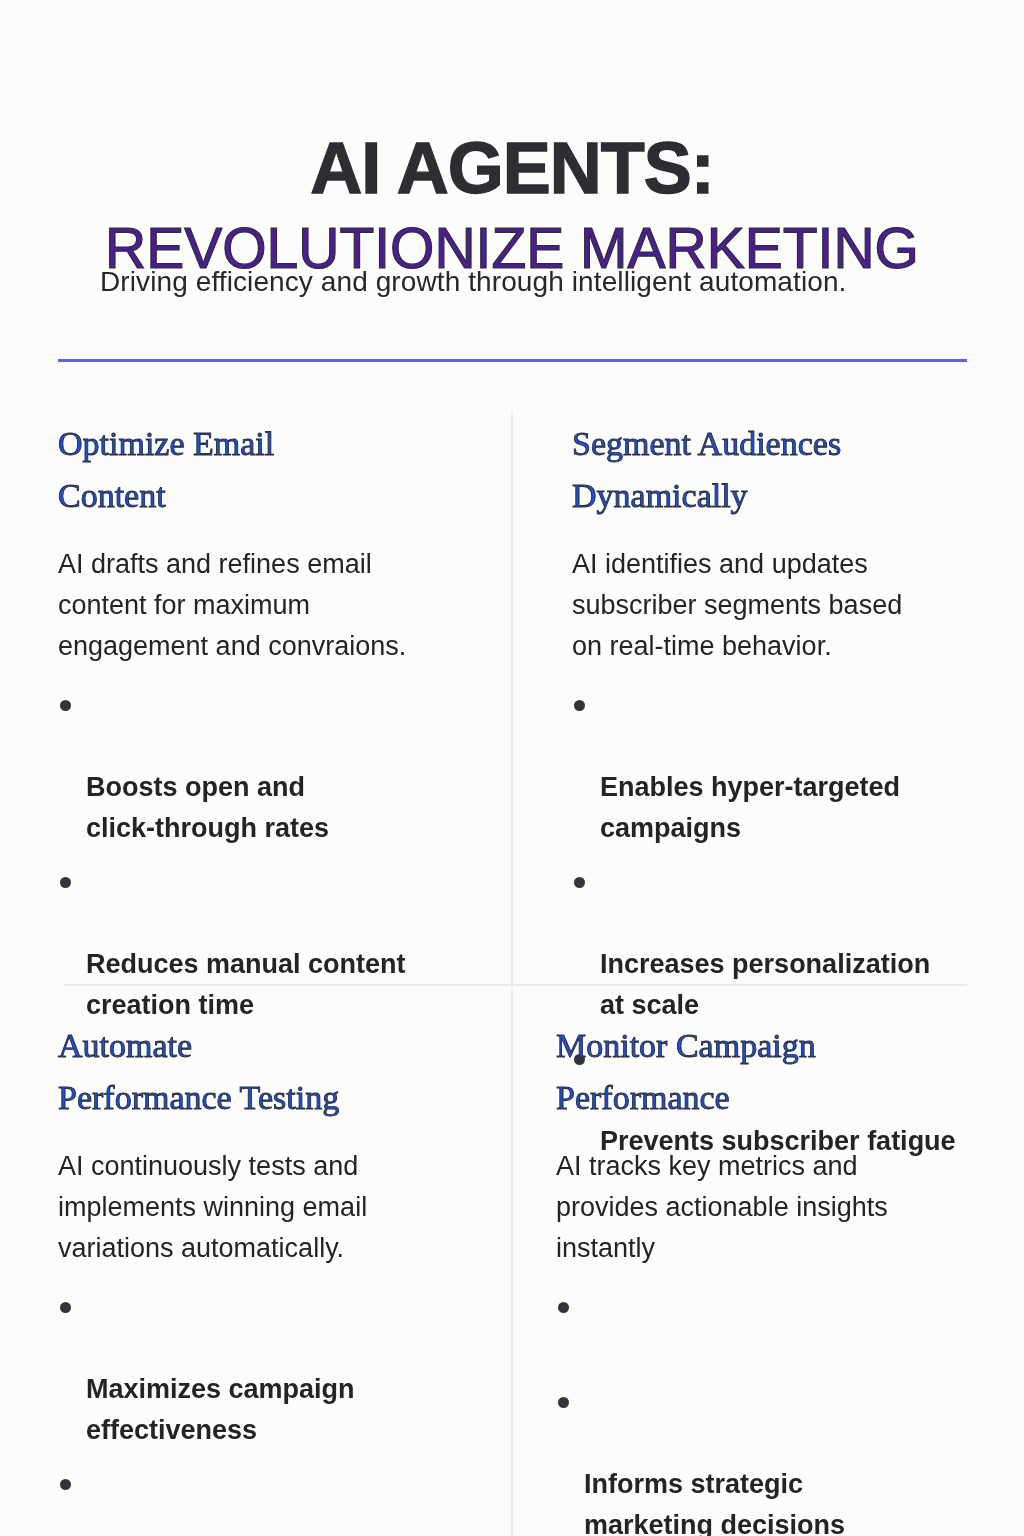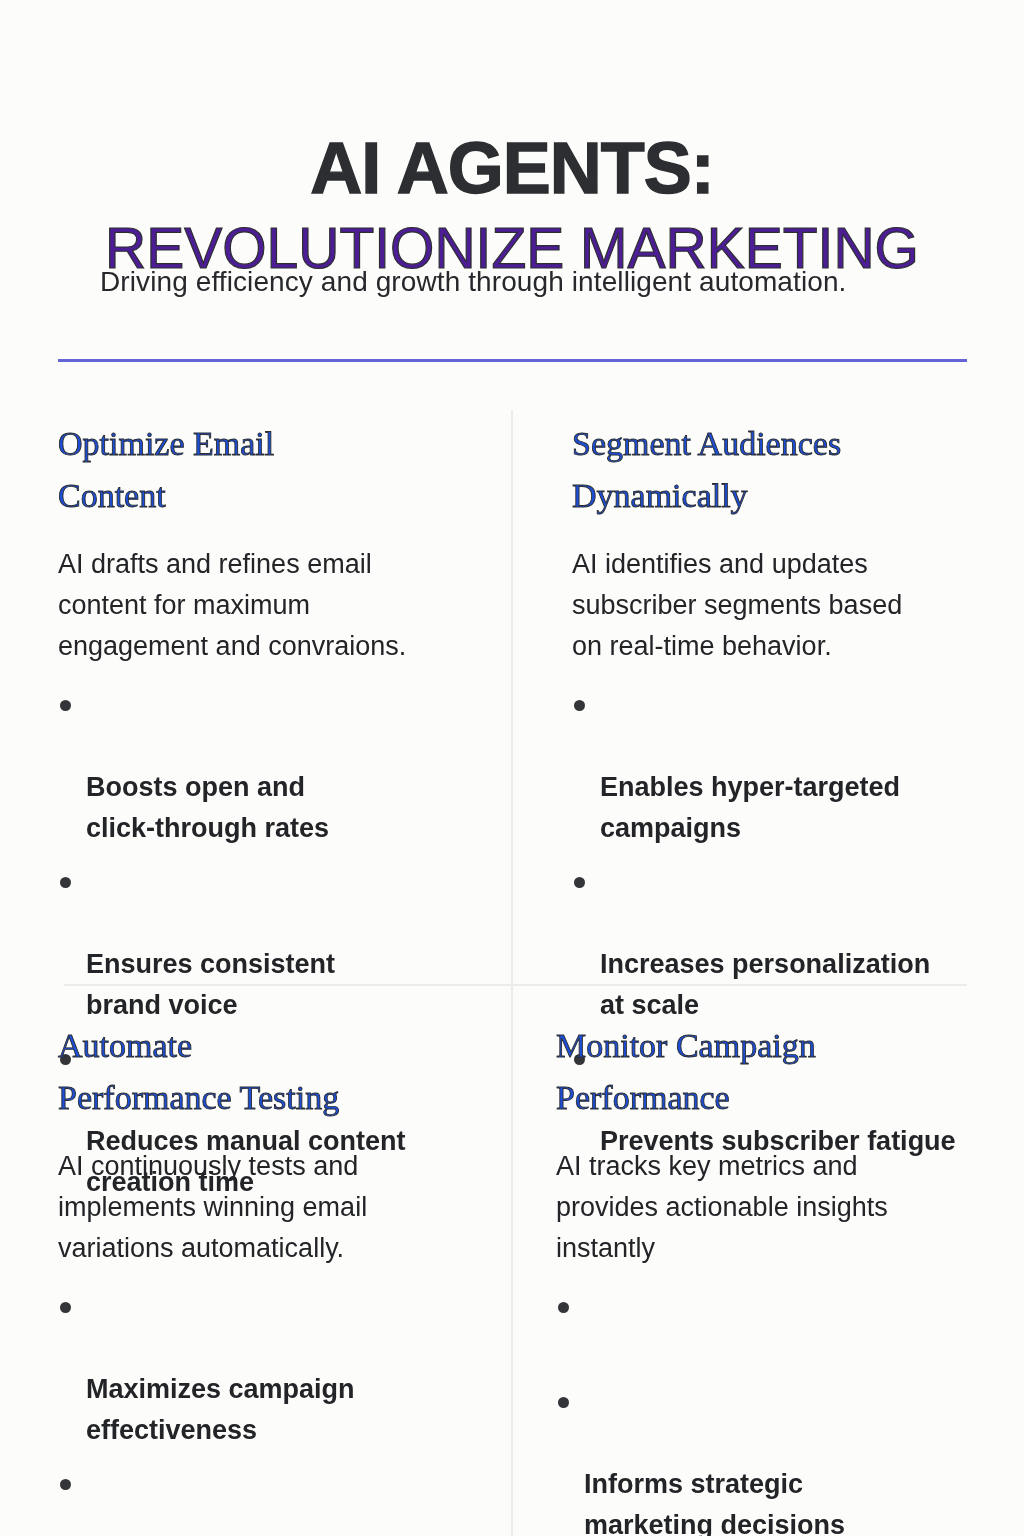--- a/index.html
+++ b/index.html
@@ -141,25 +141,20 @@
 content for maximum
 engagement and convraions.</p>
   <ul class="bullets">
     <li class="bullet">
       <span class="bullet-dot"></span>
       <span>Boosts open and
 click-through rates</span>
     </li>
     <li class="bullet">
       <span class="bullet-dot"></span>
-      <span>Ensures consistent
-brand voice</span>
-    </li>
-    <li class="bullet">
-      <span class="bullet-dot"></span>
       <span>Reduces manual content
 creation time</span>
     </li>
   </ul>
 </section>
 
 <section class="card c2">
   <h3 class="card-title">Segment Audiences
 Dynamically</h3>
   <p class="card-desc" style="margin-bottom:0;">AI identifies and updates

